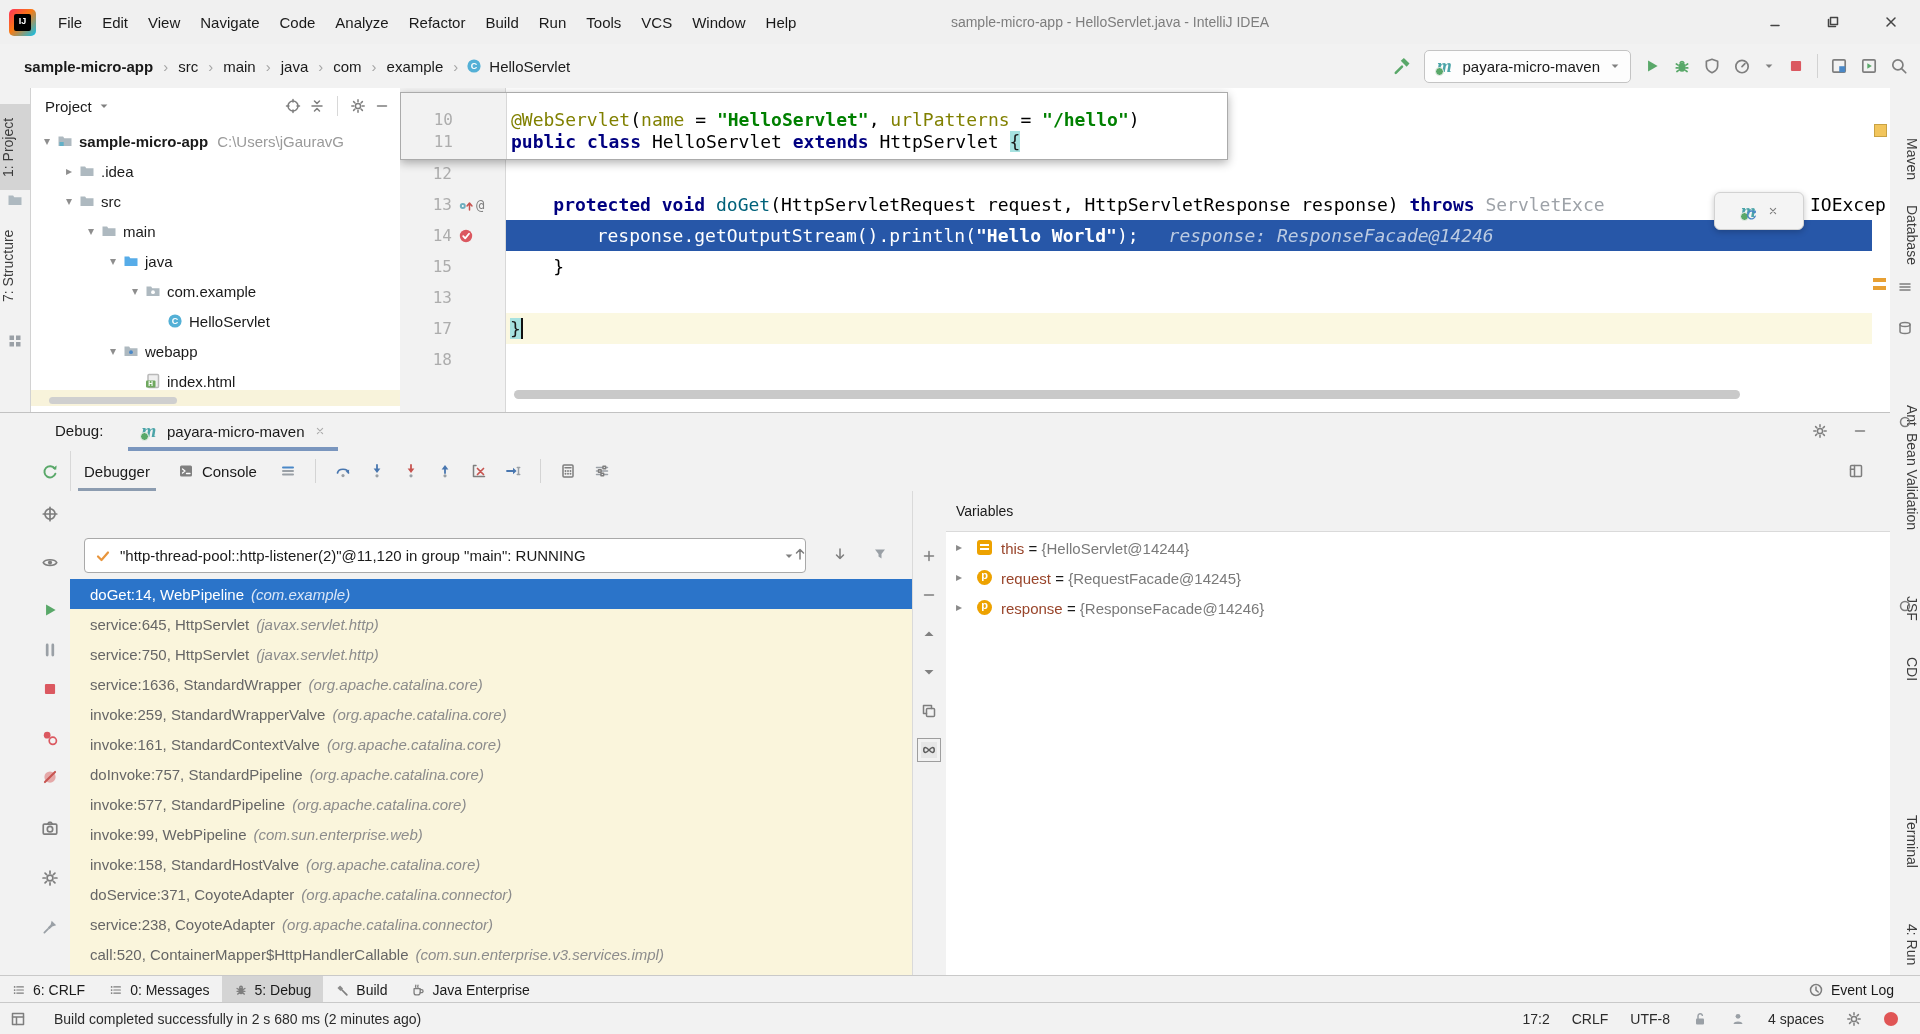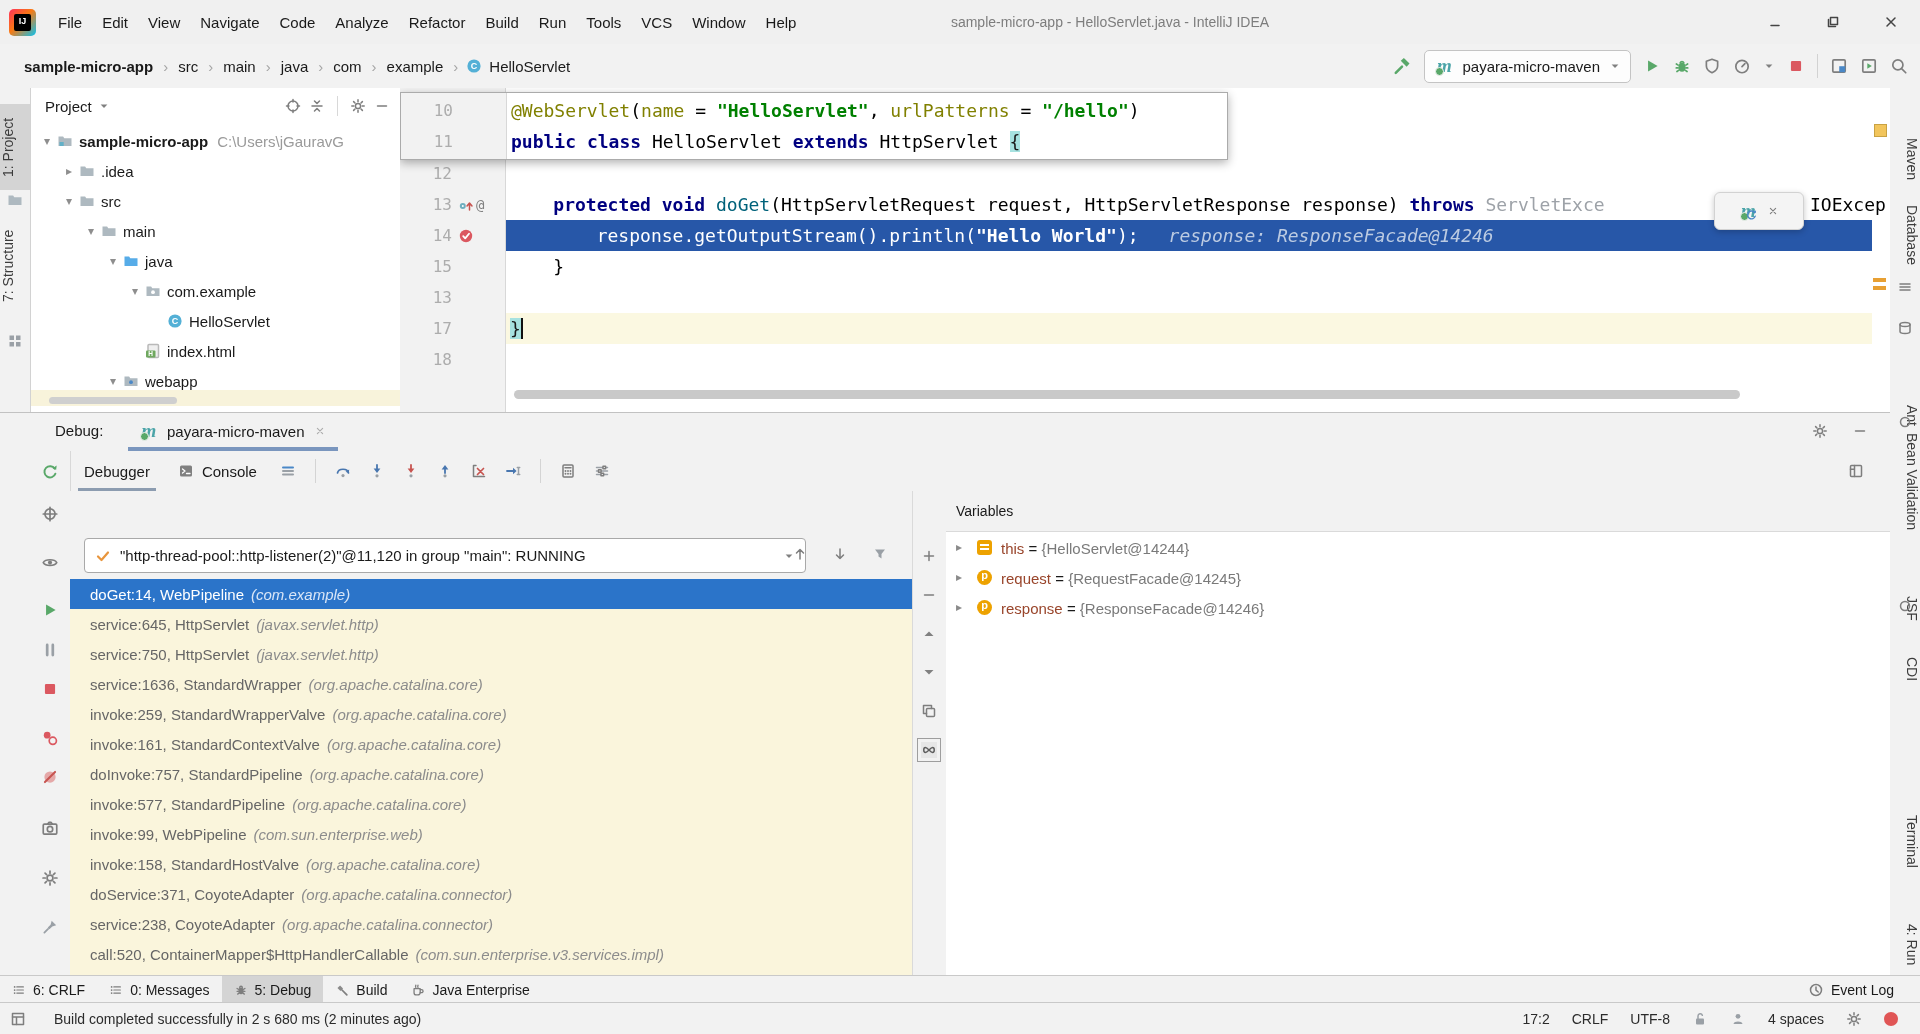--- a/index.html
+++ b/index.html
@@ -402,36 +402,36 @@
           <span>com.example</span>
         </div>
         <div class="tree-row" style="padding-left: 118px;">
           <span class="tree-exp "></span>
           <span class="ic tree-ic"><svg viewBox="0 0 16 16" fill="none" stroke="#7E7E7E" stroke-width="1.5" stroke-linecap="round" stroke-linejoin="round">
               <circle cx="8" cy="8" r="6.6" fill="#54B0D6" stroke="none"></circle>
               <text x="8" y="11.2" font-size="9" font-weight="bold" fill="#FFF" text-anchor="middle" stroke="none" font-family="Liberation Sans,sans-serif">C</text>
             </svg></span>
           <span>HelloServlet</span>
         </div>
+        <div class="tree-row" style="padding-left: 74px;">
+          <span class="tree-exp exp-open"></span>
+          <span class="ic tree-ic"><svg viewBox="0 0 16 16" fill="none" stroke="#7E7E7E" stroke-width="1.5" stroke-linecap="round" stroke-linejoin="round">
+              <path d="M1.5 13V3.5h4.6l1.2 1.8h7.2V13z" fill="#AEB9C0" stroke="none"></path>
+              <circle cx="8" cy="9.2" r="1.9" fill="#4A88C7" stroke="none"></circle>
+            </svg></span>
+          <span>webapp</span>
+        </div>
         <div class="tree-row" style="padding-left: 96px;">
           <span class="tree-exp "></span>
           <span class="ic tree-ic"><svg viewBox="0 0 16 16" fill="none" stroke="#7E7E7E" stroke-width="1.5" stroke-linecap="round" stroke-linejoin="round">
               <rect x="3" y="1.5" width="10.5" height="13" rx="1" fill="#EFEFEF" stroke="#B9B9B9"></rect>
               <rect x="1" y="7.5" width="9.5" height="7" rx="1" fill="#6FA85F" stroke="none"></rect>
               <text x="5.7" y="13" font-size="6.5" font-weight="bold" fill="#FFF" text-anchor="middle" stroke="none" font-family="Liberation Sans,sans-serif">H</text>
             </svg></span>
           <span>index.html</span>
-        </div>
-        <div class="tree-row" style="padding-left: 74px;">
-          <span class="tree-exp exp-open"></span>
-          <span class="ic tree-ic"><svg viewBox="0 0 16 16" fill="none" stroke="#7E7E7E" stroke-width="1.5" stroke-linecap="round" stroke-linejoin="round">
-              <path d="M1.5 13V3.5h4.6l1.2 1.8h7.2V13z" fill="#AEB9C0" stroke="none"></path>
-              <circle cx="8" cy="9.2" r="1.9" fill="#4A88C7" stroke="none"></circle>
-            </svg></span>
-          <span>webapp</span>
         </div>
       </div>
     <div class="pt-bottom-band"></div>
     <div class="pt-hscroll"></div>
   </div>
 
   <div class="editor">
     <div class="gutter-col"></div>
     <div id="editorrows">
         <div class="code-row" style="top: 70px;">
@@ -475,21 +475,21 @@
           <span class="code-text"><span class="t-brace">}</span><span class="caret-bar"></span></span>
         </div>
         <div class="code-row" style="top: 256px;">
           <span class="gut-num">18</span>
           <span class="code-text"></span>
         </div>
       </div>
     <div class="lens">
       <div class="lens-gutter"></div>
       <div id="lensrows">
-          <div class="code-row" style="top: 2px;">
+          <div class="code-row" style="top: 11px;">
             <span class="gut-num">10</span>
             <span class="code-text"><span class="t-ann">@WebServlet</span><span class="t-pl">(</span><span class="t-attr">name</span><span class="t-pl"> = </span><span class="t-str">"HelloServlet"</span><span class="t-pl">, </span><span class="t-attr">urlPatterns</span><span class="t-pl"> = </span><span class="t-str">"/hello"</span><span class="t-pl">)</span></span>
           </div>
           <div class="code-row" style="top: 33px;">
             <span class="gut-num">11</span>
             <span class="code-text"><span class="t-kw">public</span><span class="t-pl"> </span><span class="t-kw">class</span><span class="t-pl"> HelloServlet </span><span class="t-kw">extends</span><span class="t-pl"> HttpServlet </span><span class="t-brace">{</span></span>
           </div>
         </div>
     </div>
     <div class="mvn-widget">

